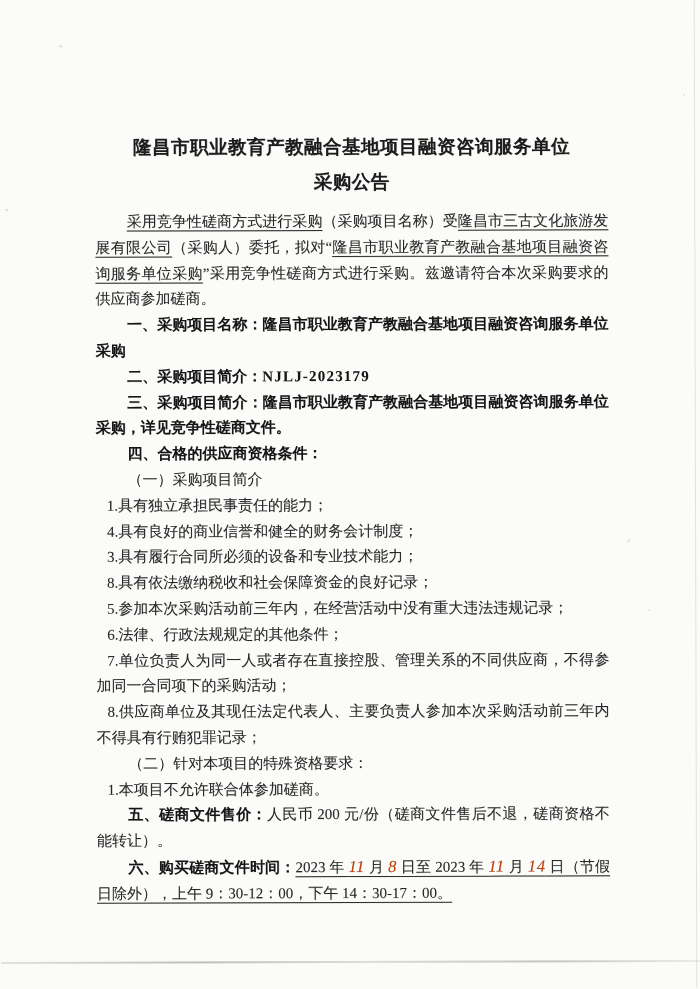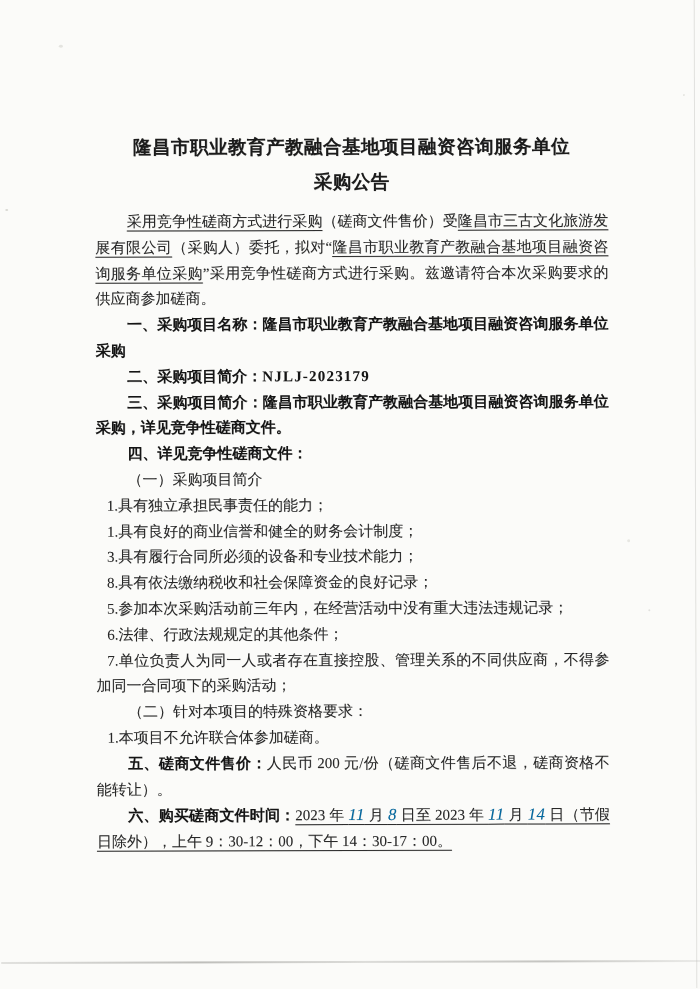--- a/index.html
+++ b/index.html
@@ -50,21 +50,21 @@
     text-underline-offset: 4px;
     text-decoration-thickness: 1px;
     text-decoration-color: #2e2e2e;
   }
   .seg-num { letter-spacing: 1.2px; }
   .seg-hw {
     font-style: italic;
     font-size: 1.12em;
     letter-spacing: 0.5px;
     font-weight: 400;
-    color: #0369a1;
+    color: #c2410c;
   }
   
   .edge-bottom {
     position: absolute;
     left: 0; width: 700px;
     top: 961px; height: 2px;
     background: linear-gradient(90deg,
       rgba(150,150,145,0.25) 0%,
       rgba(115,115,110,0.45) 28%,
       rgba(140,140,135,0.28) 52%,
@@ -86,33 +86,34 @@
   .speck-6 { left: 520px; top: 853px; width: 3px; height: 2px; background: #ececе8; }
 </style>
 </head>
 <body>
 
 <div class="page">
   <div class="doc-content">
     <h1 class="doc-title">隆昌市职业教育产教融合基地项目融资咨询服务单位</h1>
     <h1 class="doc-title">采购公告</h1>
     <div class="doc-body">
-        <p class="p-main"><span class=" seg-u">采用竞争性磋商方式进行采购</span><span class="">（磋商文件售价）受</span><span class=" seg-u">隆昌市三古文化旅游发展有限公司</span><span class="">（采购人）委托，拟对“</span><span class=" seg-u">隆昌市职业教育产教融合基地项目融资咨询服务单位采购</span><span class="">”采用竞争性磋商方式进行采购。兹邀请符合本次采购要求的供应商参加磋商。</span></p>
+        <p class="p-main"><span class=" seg-u">采用竞争性磋商方式进行采购</span><span class="">（采购项目名称）受</span><span class=" seg-u">隆昌市三古文化旅游发展有限公司</span><span class="">（采购人）委托，拟对“</span><span class=" seg-u">隆昌市职业教育产教融合基地项目融资咨询服务单位采购</span><span class="">”采用竞争性磋商方式进行采购。兹邀请符合本次采购要求的供应商参加磋商。</span></p>
         <p class="p-main"><span class=" seg-b">一、采购项目名称：隆昌市职业教育产教融合基地项目融资咨询服务单位采购</span></p>
         <p class="p-main"><span class=" seg-b">二、采购项目简介：</span><span class=" seg-b seg-num">NJLJ-2023179</span></p>
         <p class="p-main"><span class=" seg-b">三、采购项目简介：隆昌市职业教育产教融合基地项目融资咨询服务单位采购，详见竞争性磋商文件。</span></p>
-        <p class="p-main"><span class=" seg-b">四、详见竞争性磋商文件：</span></p>
+        <p class="p-main"><span class=" seg-b">四、合格的供应商资格条件：</span></p>
         <p class="p-main"><span class="">（一）采购项目简介</span></p>
         <p class="p-sub"><span class="">1.具有独立承担民事责任的能力；</span></p>
-        <p class="p-sub"><span class="">1.具有良好的商业信誉和健全的财务会计制度；</span></p>
+        <p class="p-sub"><span class="">4.具有良好的商业信誉和健全的财务会计制度；</span></p>
         <p class="p-sub"><span class="">3.具有履行合同所必须的设备和专业技术能力；</span></p>
         <p class="p-sub"><span class="">8.具有依法缴纳税收和社会保障资金的良好记录；</span></p>
         <p class="p-sub"><span class="">5.参加本次采购活动前三年内，在经营活动中没有重大违法违规记录；</span></p>
         <p class="p-sub"><span class="">6.法律、行政法规规定的其他条件；</span></p>
         <p class="p-sub"><span class="">7.单位负责人为同一人或者存在直接控股、管理关系的不同供应商，不得参加同一合同项下的采购活动；</span></p>
+        <p class="p-sub"><span class="">8.供应商单位及其现任法定代表人、主要负责人参加本次采购活动前三年内不得具有行贿犯罪记录；</span></p>
         <p class="p-main"><span class="">（二）针对本项目的特殊资格要求：</span></p>
         <p class="p-sub"><span class="">1.本项目不允许联合体参加磋商。</span></p>
         <p class="p-main"><span class=" seg-b">五、磋商文件售价：</span><span class="">人民币 200 元/份（磋商文件售后不退，磋商资格不能转让）。</span></p>
         <p class="p-main"><span class=" seg-b">六、购买磋商文件时间：</span><span class=" seg-u">2023 年 </span><span class=" seg-u seg-hw">11</span><span class=" seg-u"> 月 </span><span class=" seg-u seg-hw">8</span><span class=" seg-u"> 日至 2023 年 </span><span class=" seg-u seg-hw">11</span><span class=" seg-u"> 月 </span><span class=" seg-u seg-hw">14</span><span class=" seg-u"> 日（节假日除外），上午 9：30-12：00，下午 14：30-17：00。</span></p>
       </div>
   </div>
 
   <div class="edge-bottom"></div>
   <div class="edge-right"></div>
   <div class="speck speck-1"></div>

